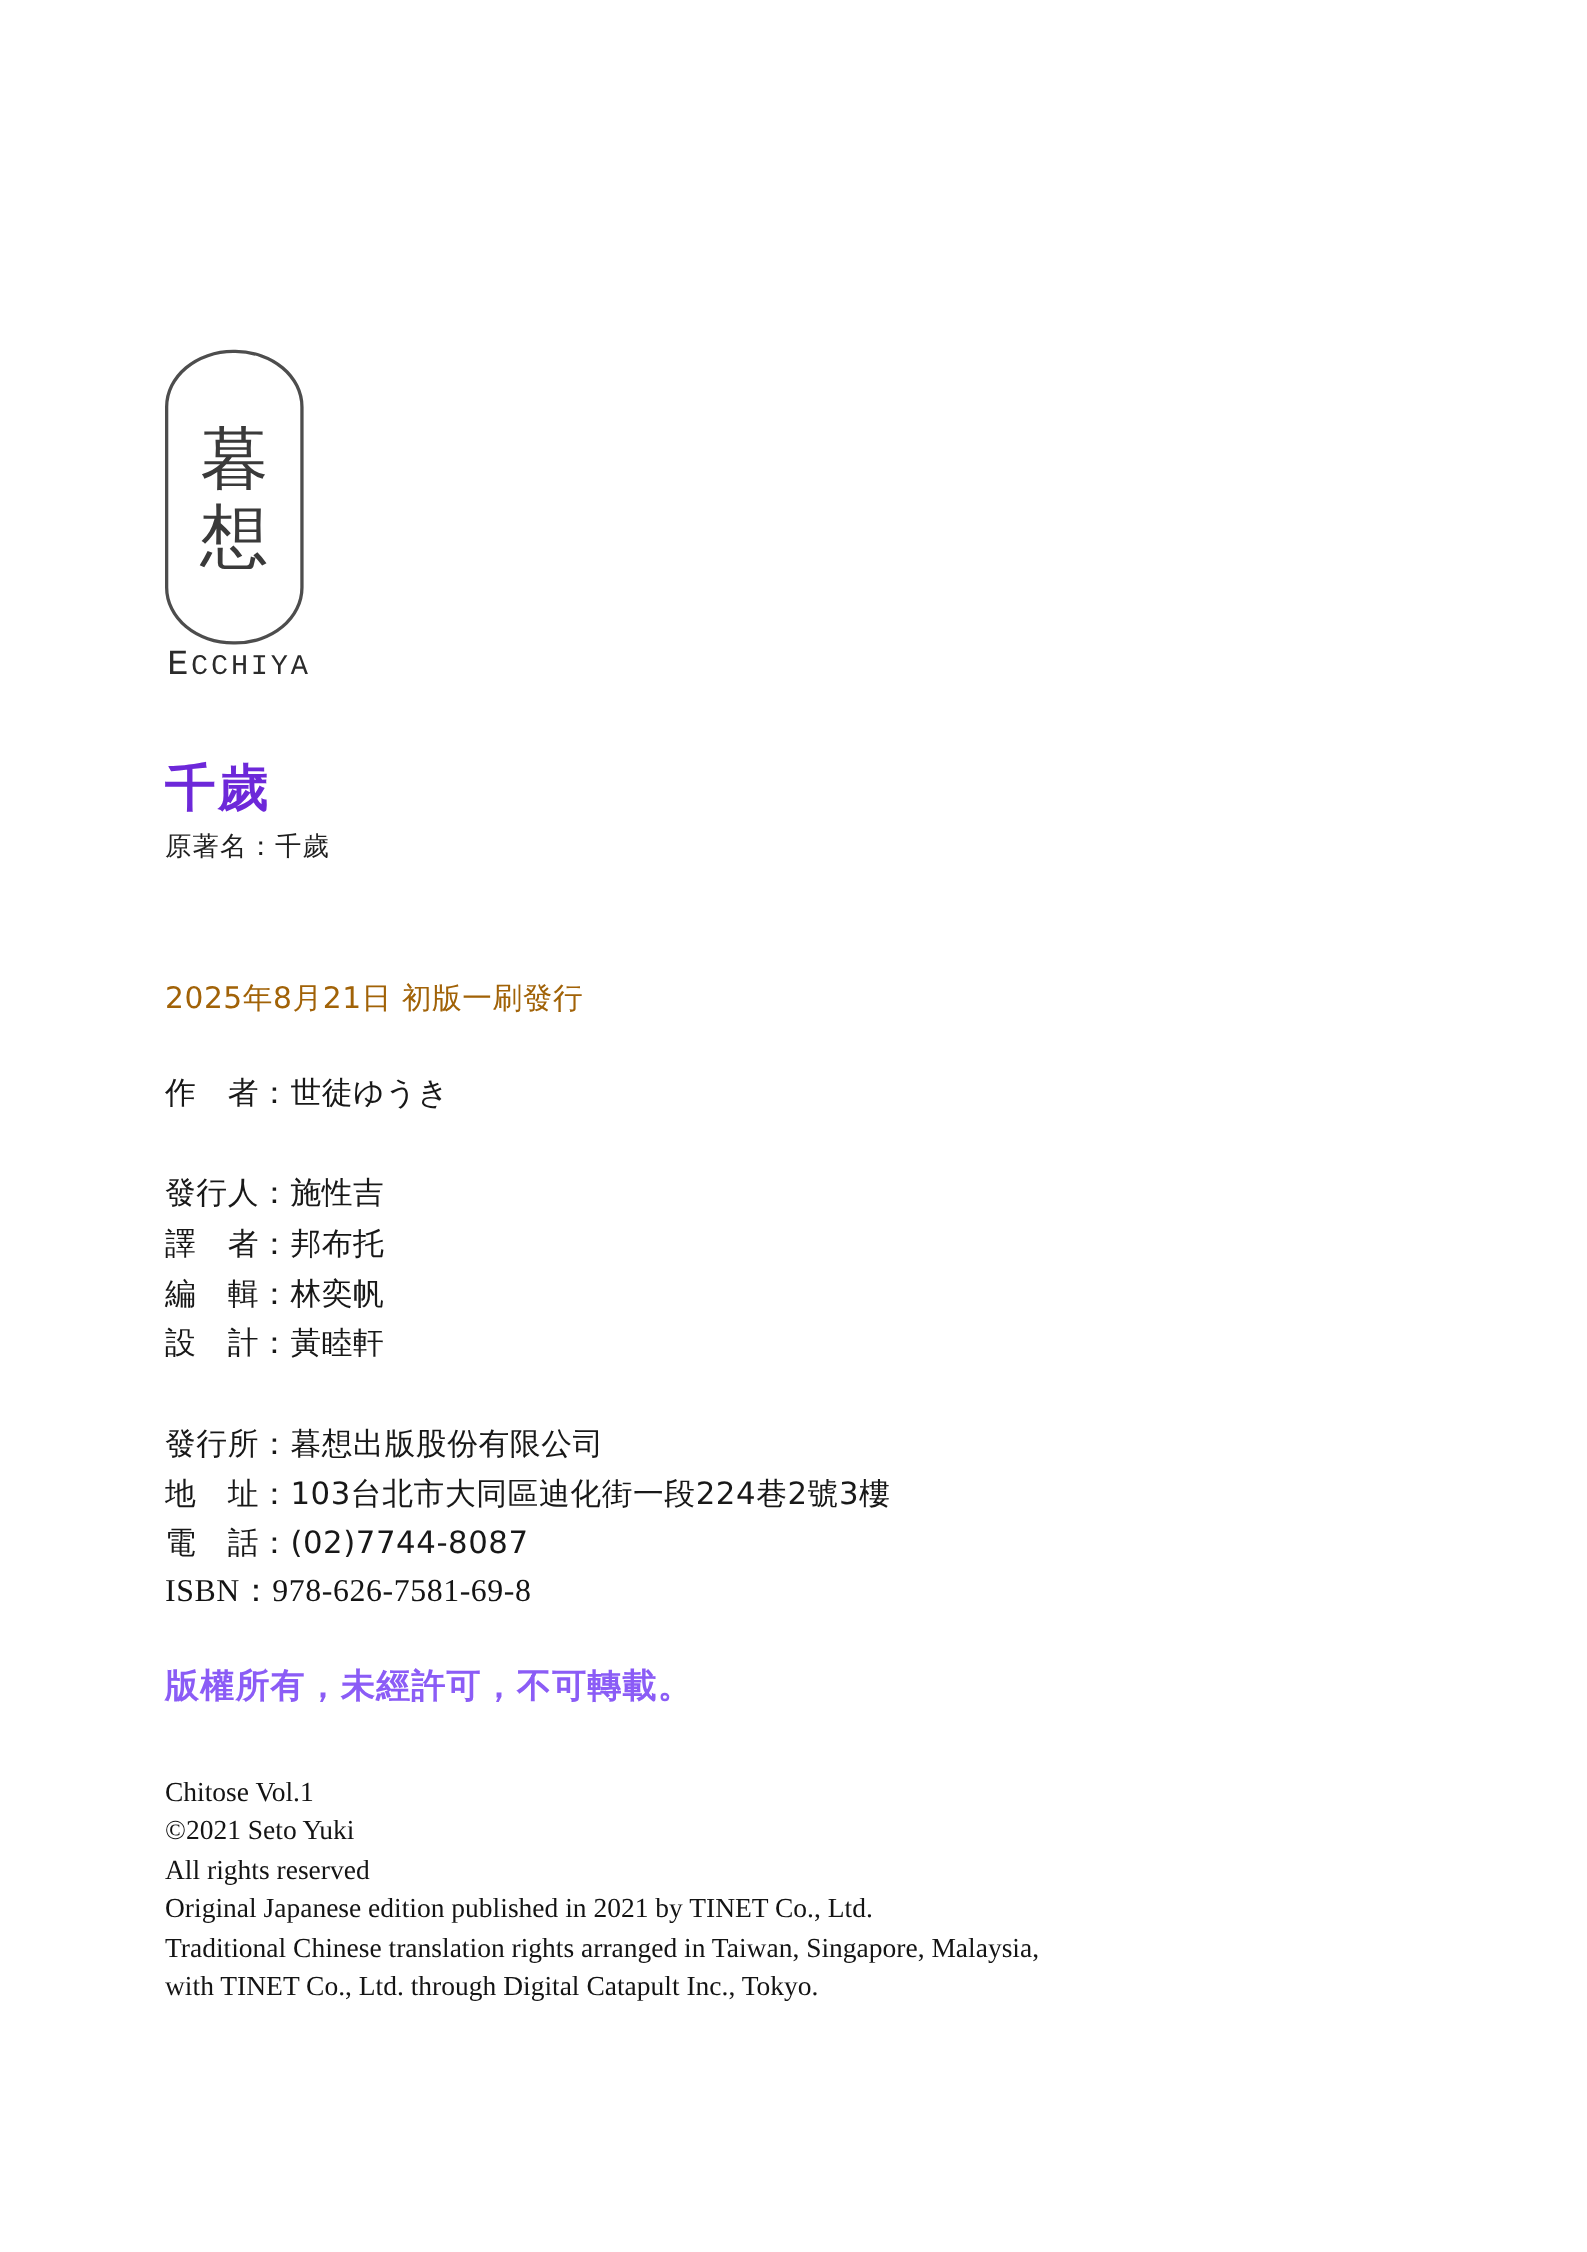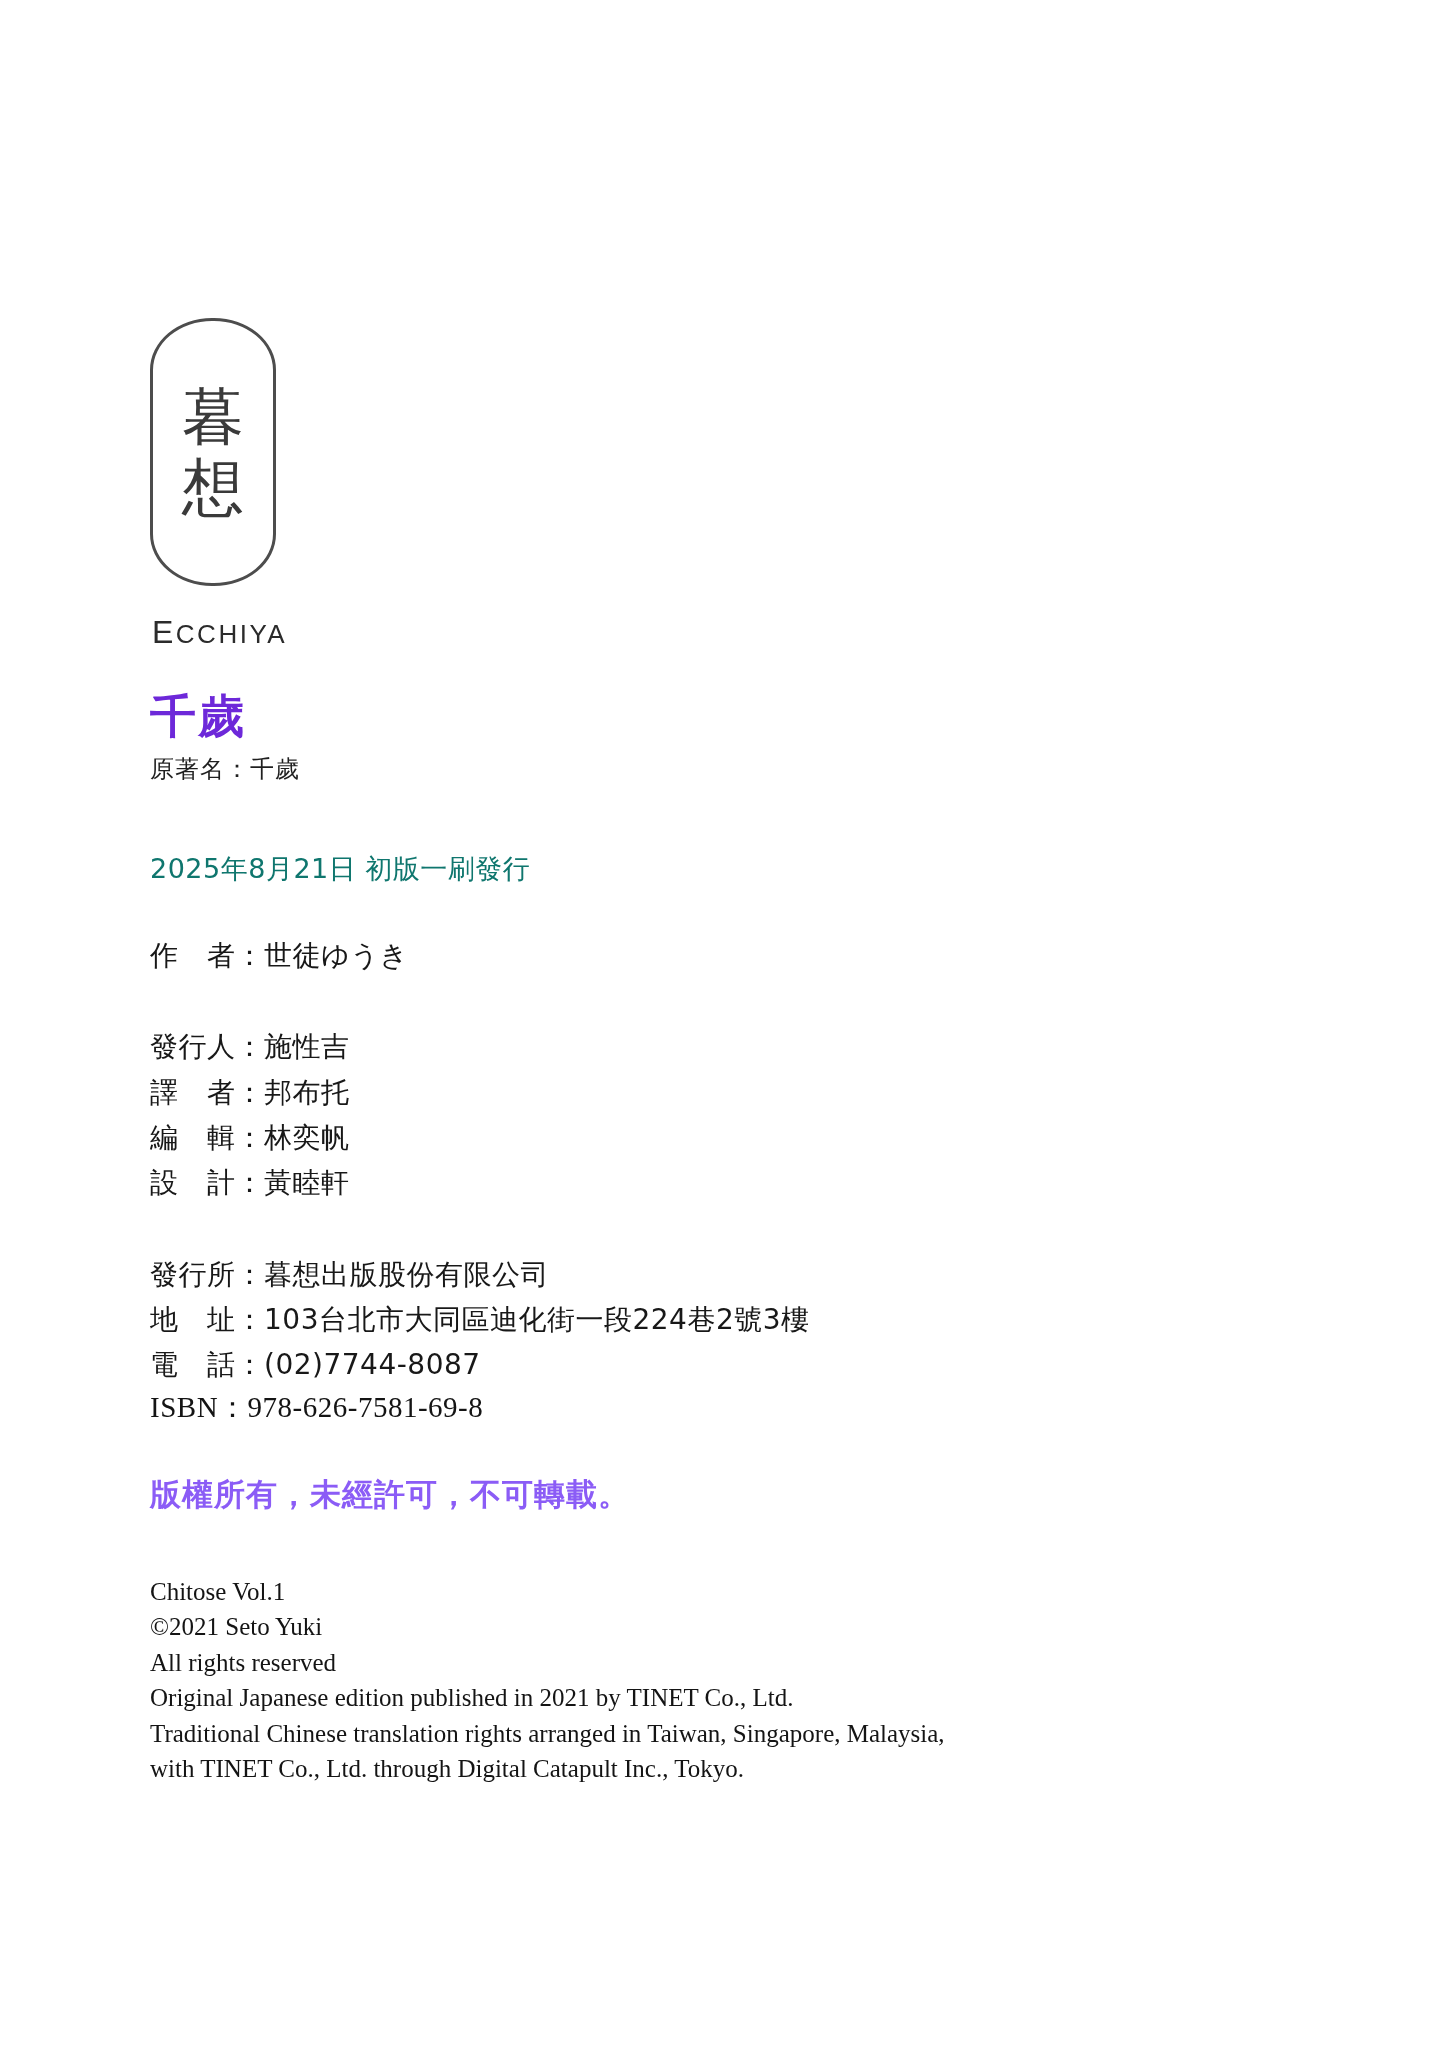--- a/index.html
+++ b/index.html
@@ -41,23 +41,23 @@
     gap: 6px;
   }
   .logo-char {
     font-family: "DejaVu Serif", "Liberation Serif", serif;
     font-size: 62px;
     line-height: 1.05;
     color: #3a3a3a;
     font-weight: 500;
   }
   .logo-word {
-    margin-top: 28px;
+    margin-top: 0;
     margin-left: 2px;
-    font-family: Liberation Sans, sans-serif;
+    font-family: Liberation Mono, monospace;
     font-size: 26px;
     letter-spacing: 2.5px;
     color: #2b2b2b;
   }
   .logo-word .cap { font-size: 32px; }
 
   
   .colophon {
     position: absolute;
     left: 150px;
@@ -75,24 +75,24 @@
   }
   .orig-title {
     font-family: Liberation Sans, sans-serif;
     font-size: 24px;
     color: #1f1f1f;
     letter-spacing: 1px;
     margin: 0;
   }
 
   .pub-date {
-    margin-top: 66px;
+    margin-top: 104px;
     font-family: "DejaVu Sans", "Liberation Sans", sans-serif;
     font-size: 27px;
-    color: #0f766e;
+    color: #a16207;
     letter-spacing: 0.5px;
   }
 
   .credit-line {
     font-family: "DejaVu Sans", "Liberation Sans", sans-serif;
     font-size: 28px;
     color: #181818;
     line-height: 1.62;
     letter-spacing: 0.5px;
     white-space: pre;

